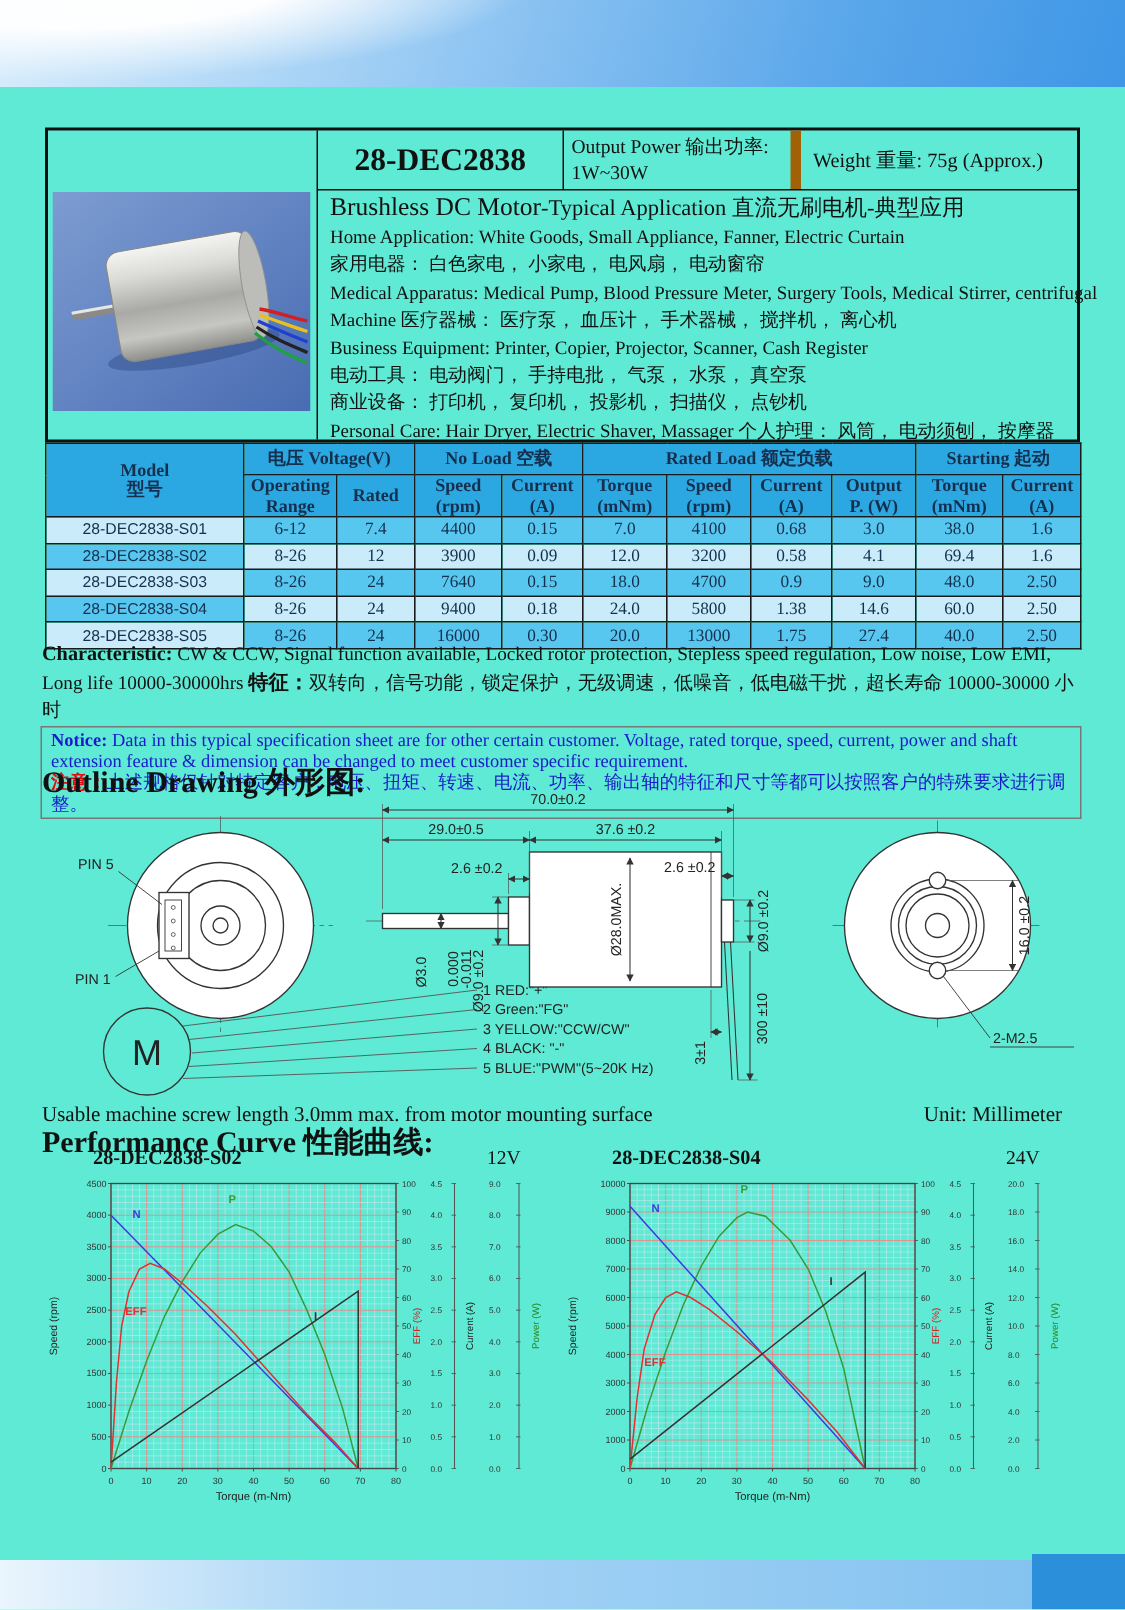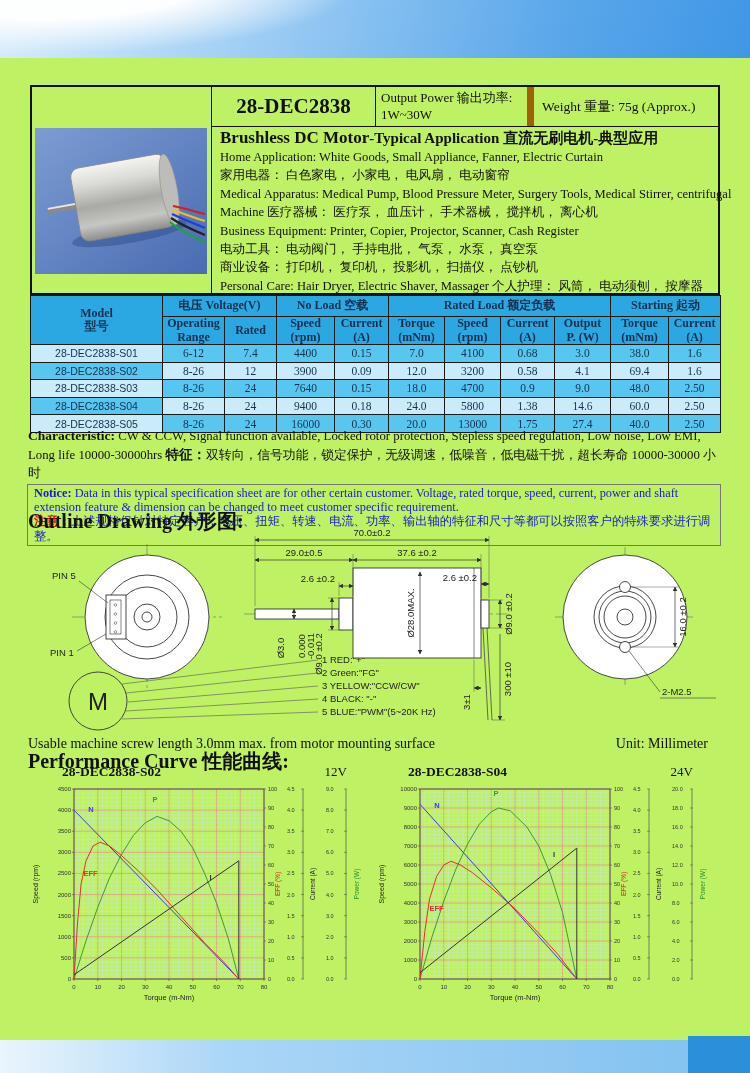--- a/index.html
+++ b/index.html
@@ -1,36 +1,36 @@
 <!DOCTYPE html>
 <html><head>
 <meta charset="utf-8">
 <style>
   html,body{margin:0;padding:0;background:#fff;}
-  #page{position:relative;width:750px;height:1073px;background:#bef264;overflow:hidden;
+  #page{position:relative;width:750px;height:1073px;background:#5eead4;overflow:hidden;
         font-family:"Liberation Serif",serif;color:#111;}
   .band-top{position:absolute;left:0;top:0;width:750px;height:58px;
     background:linear-gradient(105deg,#d8edfc 0%,#9dcdf4 35%,#59a6ea 75%,#3f97e6 100%);}
   .band-top .wave{position:absolute;inset:0;
     background:radial-gradient(ellipse 430px 95px at 6% -25%, rgba(255,255,255,.97) 35%, rgba(255,255,255,0) 72%);}
   .band-bottom{position:absolute;left:0;top:1040px;width:750px;height:33px;
     background:linear-gradient(90deg,#eaf5fd 0%,#abd6f6 30%,#7fc0ef 100%);}
   .band-corner{position:absolute;left:688px;top:1036px;width:62px;height:37px;background:#2b8fd9;}
 
   
   .htable{position:absolute;left:30px;top:85px;width:690px;height:210px;border:2px solid #111;box-sizing:border-box;}
   .photo-cell{position:absolute;left:0;top:0;width:180px;height:100%;border-right:1px solid #111;box-sizing:border-box;}
   .photo{position:absolute;left:3px;top:41px;width:172px;height:146px;}
   .h-row{position:absolute;left:180px;top:0;width:508px;height:40px;border-bottom:1px solid #111;display:flex;box-sizing:border-box;}
   .h-model{width:164px;border-right:1px solid #111;display:flex;align-items:center;justify-content:center;
            font-size:21px;font-weight:bold;box-sizing:border-box;}
   .h-power{width:158px;border-right:7px solid #a16207;font-size:13px;padding:2px 5px;line-height:17px;box-sizing:border-box;}
   .h-weight{flex:1;display:flex;align-items:center;padding-left:8px;font-size:13.5px;}
   .apps{position:absolute;left:180px;top:40px;width:508px;bottom:0;padding:1px 8px;box-sizing:border-box;}
-  .app-title{font-size:15px;font-weight:bold;line-height:20px;white-space:nowrap;}
+  .app-title{font-size:15px;font-weight:normal;line-height:20px;white-space:nowrap;}
   .app-title .big{font-size:17px;}
   .app-line{font-size:12.6px;line-height:18.4px;white-space:nowrap;font-family:Liberation Serif, serif;}
 
   
   .spec{position:absolute;left:30px;top:295px;width:690px;border-collapse:collapse;table-layout:fixed;
         font-family:"Liberation Serif",serif;}
   .spec th,.spec td{border:1px solid #1a1a1a;text-align:center;padding:0;color:#15304e;overflow:hidden;}
   .spec th{background:#2ba7e2;font-size:12px;line-height:13.5px;height:20px;font-weight:bold;}
   .spec td{font-size:11.5px;height:16.6px;}
   .spec tr.ro td{background:#57c7f0;}

